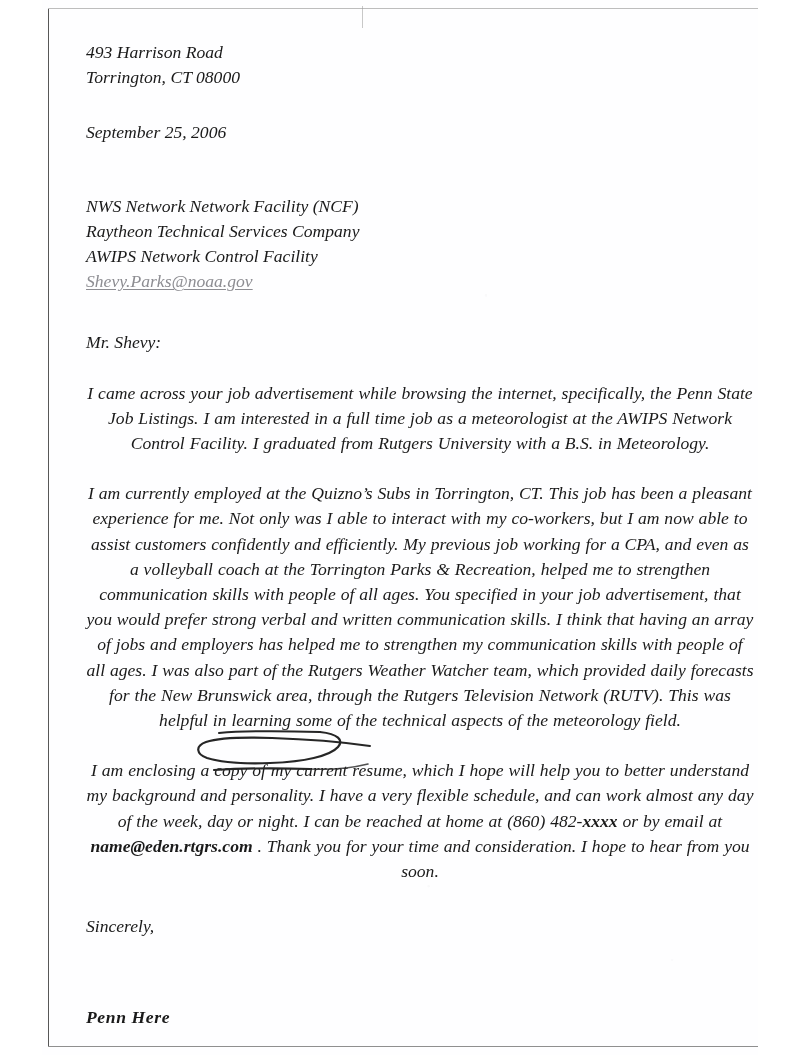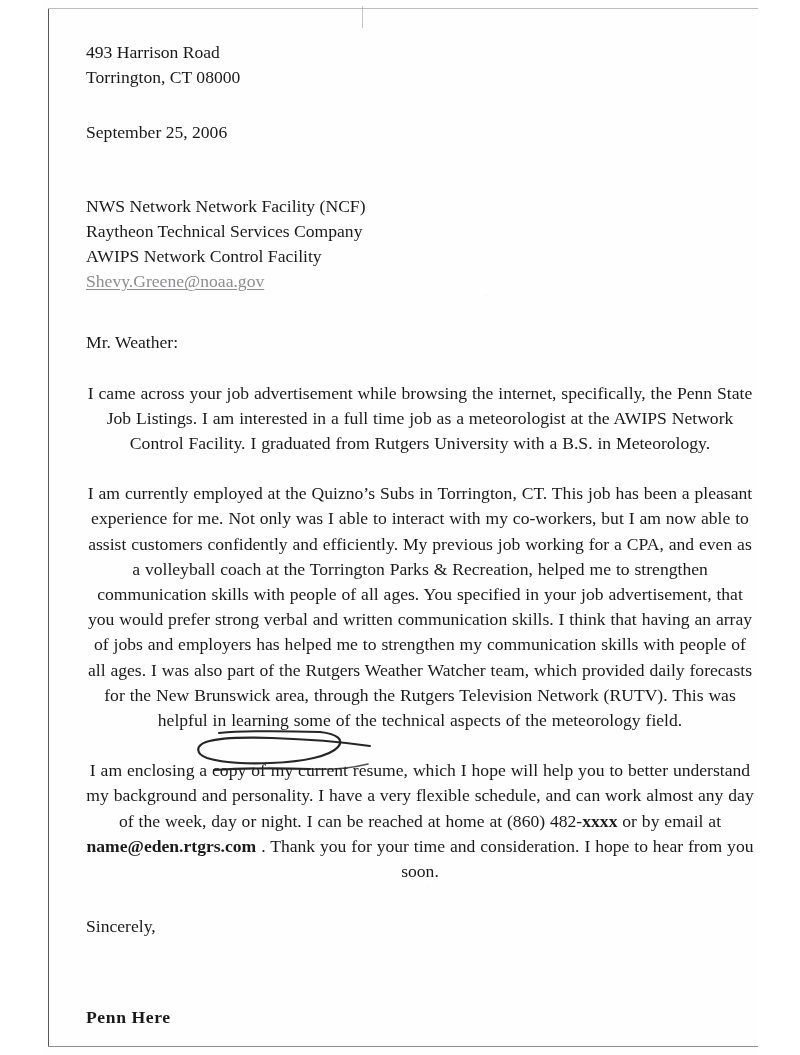--- a/index.html
+++ b/index.html
@@ -10,20 +10,21 @@
   }
   #page {
     position: relative;
     width: 716px;
     height: 1055px;
     margin: 0 auto;
     background: #fefeff;
     overflow: hidden;
     font-family: "Liberation Serif", "DejaVu Serif", serif;
     color: #1a1a1a;
+    font-style: italic;
     -webkit-font-smoothing: antialiased;
   }
 
   
   .scan-border-left {
     position: absolute;
     left: 6px; top: 8px;
     width: 1px; height: 1038px;
     background: #3a3a3a;
     opacity: .85;
@@ -134,26 +135,26 @@
     <div class="gap-md"></div>
 
     <div class="line">September 25, 2006</div>
 
     <div class="gap-xl"></div>
 
     <div class="block">
       <div class="line">NWS Network Network Facility (NCF)</div>
       <div class="line">Raytheon Technical Services Company</div>
       <div class="line">AWIPS Network Control Facility</div>
-      <div class="line email-link">Shevy.Greene@noaa.gov</div>
+      <div class="line email-link">Shevy.Parks@noaa.gov</div>
     </div>
 
     <div class="gap-lg"></div>
 
-    <div class="line">Mr. Weather:</div>
+    <div class="line">Mr. Shevy:</div>
 
     <div class="gap-sm"></div>
 
     <p class="para">I came across your job advertisement while browsing the internet, specifically, the Penn State Job Listings.  I am interested in a full time job as a meteorologist at the AWIPS Network Control Facility.  I graduated from Rutgers University with a B.S. in Meteorology.</p>
 
     <div class="gap-sm"></div>
 
     <p class="para">I am currently employed at the Quizno’s Subs in Torrington, CT.  This job has been a pleasant experience for me.  Not only was I able to interact with my co-workers, but I am now able to assist customers confidently and efficiently.  My previous job working for a CPA, and even as a volleyball coach at the Torrington Parks &amp; Recreation, helped me to strengthen communication skills with people of all ages.  You specified in your job advertisement, that you would prefer strong verbal and written communication skills.  I think that having an array of jobs and employers has helped me to strengthen my communication skills with people of all ages.  I was also part of the Rutgers Weather Watcher team, which provided daily forecasts for the New Brunswick area, through the Rutgers Television Network (RUTV).  This was helpful in learning some of the technical aspects of the meteorology field.</p>
 
     <div class="gap-sm"></div>

